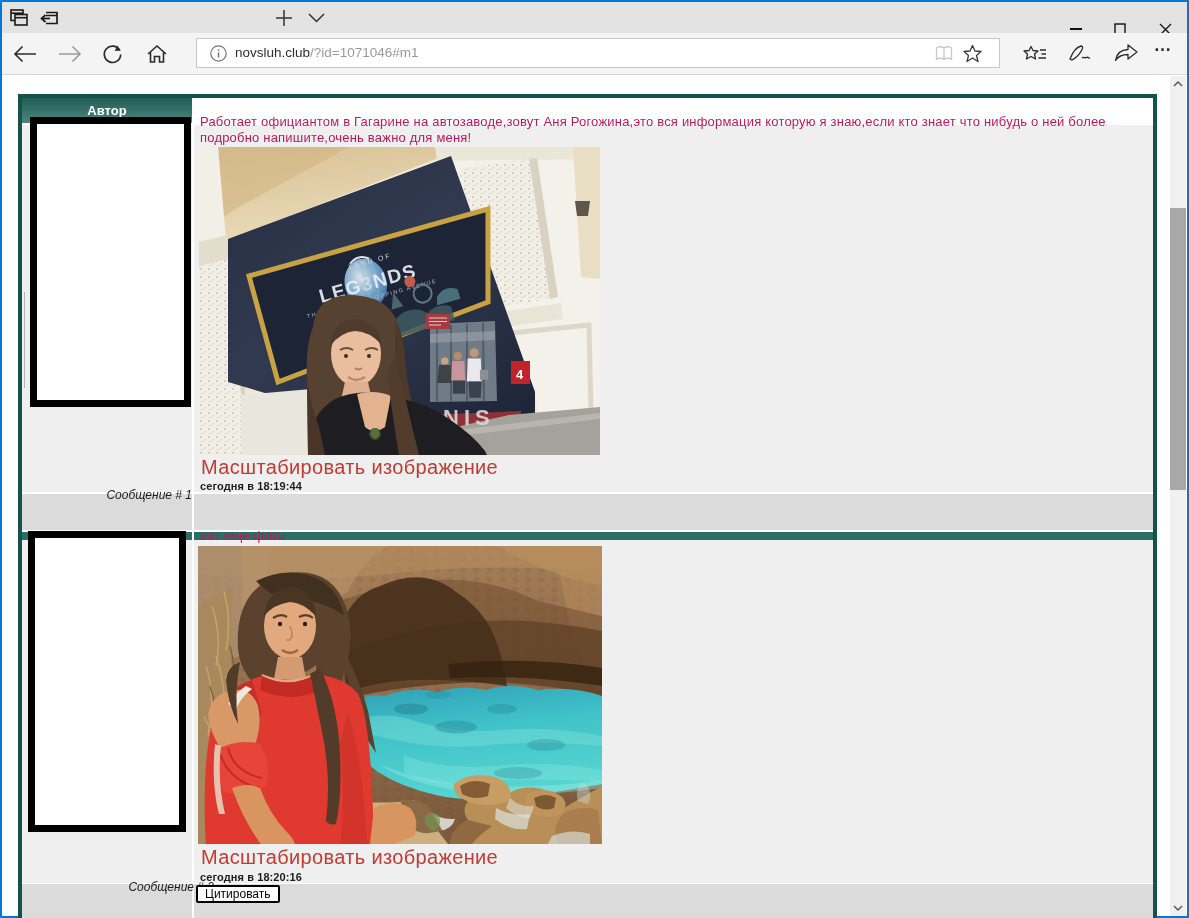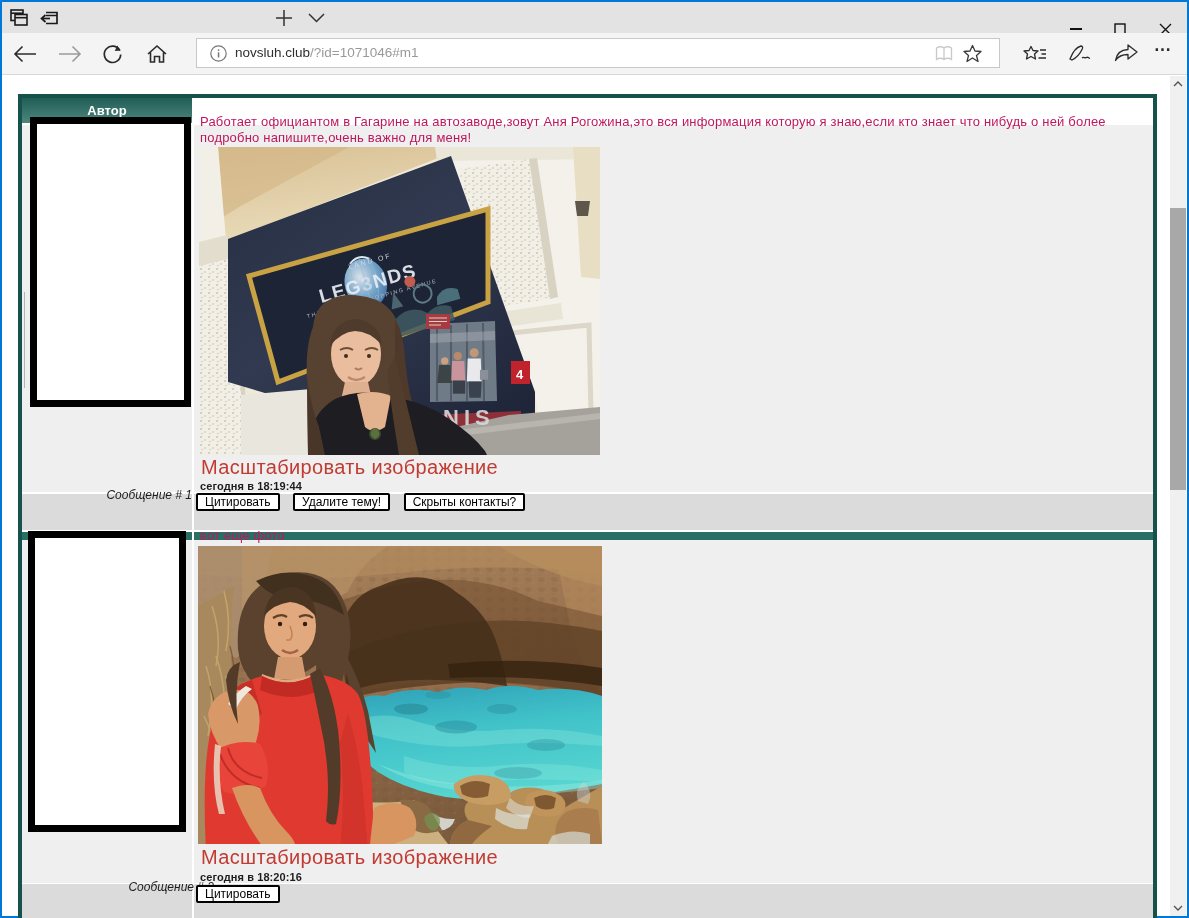--- a/index.html
+++ b/index.html
@@ -237,25 +237,20 @@
     <path d="M158 247 Q176 242 192 249 L186 280 Q175 288 166 280 Z" fill="#e3b28f"></path>
     <circle cx="176" cy="287" r="6" fill="#3a4a2e"></circle>
     <path d="M173 283 q3 -4 6 0 q4 6 -3 9 q-7 -3 -3 -9" fill="#59703f"></path>
     <path d="M109 308 L108 230 Q112 260 120 280 L126 308 Z" fill="#4a3628"></path>
     <path d="M196 210 Q206 250 220 308 L200 308 Q192 260 188 224 Z" fill="#523d2c"></path>
   </svg>
   </div>
   <div class="rlink abs" style="left:199px;top:380px">Масштабировать изображение</div>
   <div class="msgnum abs" style="left:20px;top:412px;width:170px">Сообщение # 1</div>
   <div class="date abs" style="left:198px;top:404px">сегодня в 18:19:44</div>
-  <div class="abs" style="left:194px;top:416px;white-space:nowrap">
-    <span class="fbtn">Цитировать</span>
-    <span class="fbtn">Удалите тему!</span>
-    <span class="fbtn">Скрыты контакты?</span>
-  </div>
 
   <div class="avatar" style="left:26px;top:455px;width:158px;height:301px"></div>
   <div class="btext abs" style="left:198px;top:452px">вот еще фото</div>
   <div id="photo2" class="abs" style="left:196px;top:470px;width:404px;height:298px">
   <svg width="404" height="298" viewBox="0 0 404 298">
     <defs>
       <linearGradient id="seag" x1="0" y1="0" x2="0.25" y2="1">
         <stop offset="0" stop-color="#2f9fb6"></stop>
             <stop offset="0.45" stop-color="#40c2c9"></stop>
             <stop offset="1" stop-color="#55d4d0"></stop>

